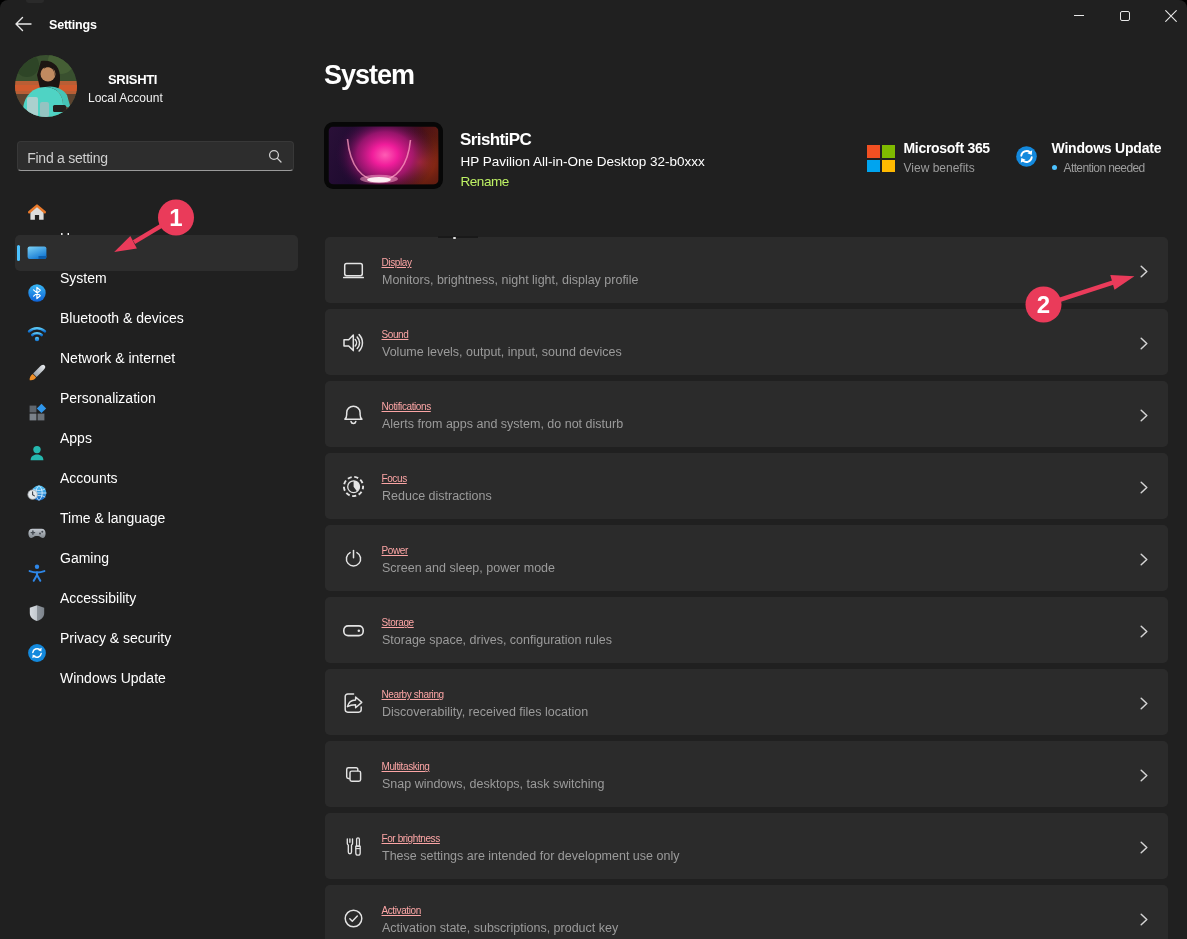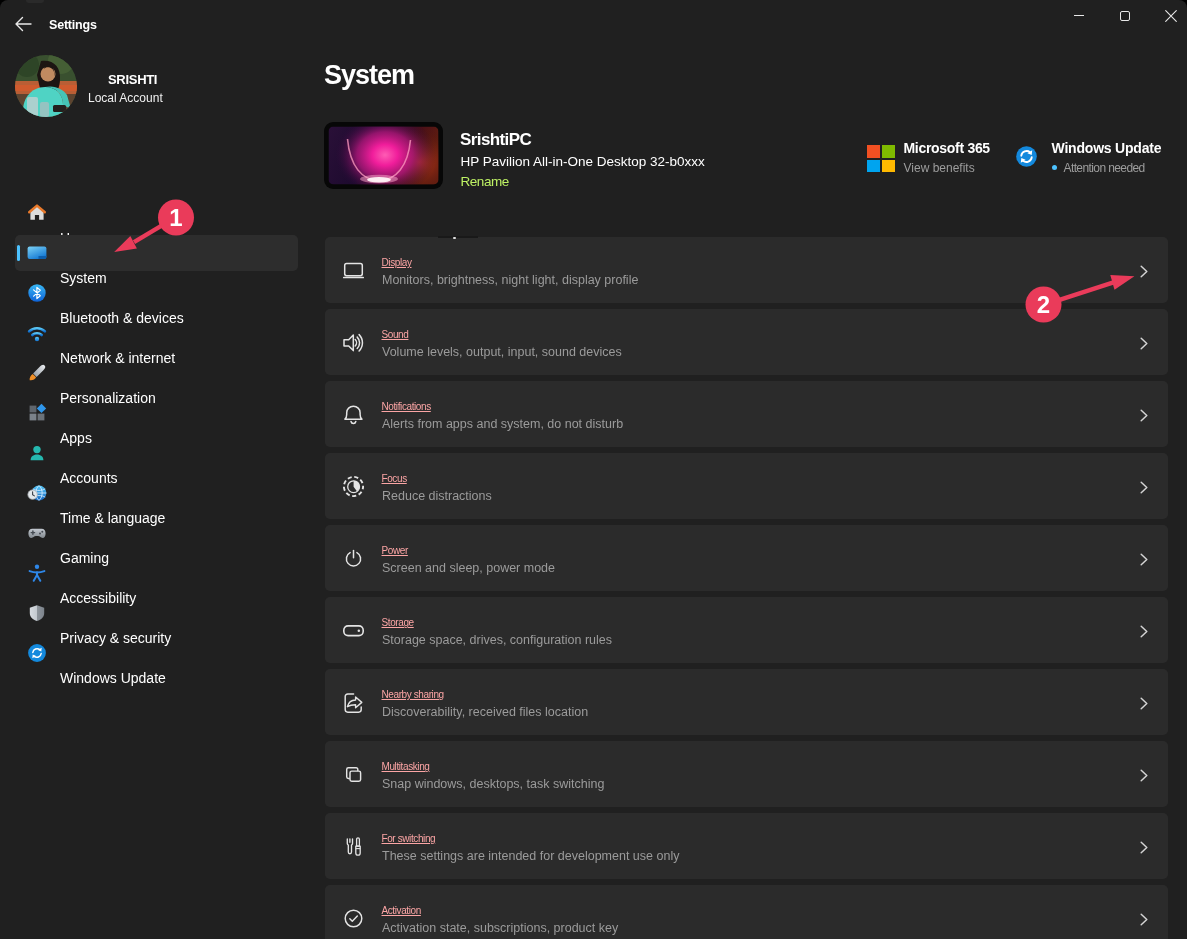--- a/index.html
+++ b/index.html
@@ -69,20 +69,27 @@
       <path d="M8 62 C6 44 16 32 30 32 C42 32 48 40 48 50 L48 62 Z" fill="#4fd3c4"></path>
       <path d="M30 32 C42 32 48 40 48 50 L56 54 L52 40 C48 34 40 30 30 32 Z" fill="#45c4b6"></path>
       <rect x="12" y="42" width="11" height="20" rx="2" fill="#c9cfd2" opacity="0.75"></rect>
       <rect x="25" y="47" width="9" height="15" rx="2" fill="#b4bcc0" opacity="0.7"></rect>
       <rect x="38" y="50" width="13" height="7" rx="1.5" fill="#23201e"></rect>
     </svg>
   </div>
   <div class="abs" id="uname">SRISHTI</div>
   <div class="abs" id="uacct">Local Account</div>
 
+  <div class="abs" id="search">
+    <span>Find a setting</span>
+    <svg style="position:absolute;right:11px;top:7px" width="14" height="14" viewBox="0 0 14 14">
+      <circle cx="6" cy="6" r="4.4" stroke="#d0d0d0" stroke-width="1.3" fill="none"></circle>
+      <path d="M9.4 9.4 L13 13" stroke="#d0d0d0" stroke-width="1.3" stroke-linecap="round"></path>
+    </svg>
+  </div>
 
   <div id="navlist">
       <div class="nav-item" style="top:195px">
         <div class="nav-icon"><svg width="20" height="20" viewBox="0 0 20 20">
             <path d="M3.4 8.8 L10 3.2 L16.6 8.8 V16.8 H12.1 V11.9 H7.9 V16.8 H3.4 Z" fill="#dcdcdc"></path>
             <path d="M2.2 9.3 L10 2.6 L17.8 9.3" stroke="#e8792b" stroke-width="2.5" fill="none" stroke-linecap="round" stroke-linejoin="round"></path>
           </svg></div>
         <div class="nav-label">Home</div>
       </div>
       <div class="nav-item sel" style="top:235px">
@@ -376,21 +383,21 @@
           <path d="M1.2 1.2 L6.8 6.5 L1.2 11.8" stroke="#d4d4d4" stroke-width="1.5" fill="none" stroke-linecap="round" stroke-linejoin="round"></path>
         </svg>
       </div>
       <div class="card" style="top:813px">
         <div class="row-ic"><svg width="21" height="21" viewBox="0 0 21 21">
             <path d="M4.3 3 V7.5 C4.3 8.2 4.7 8.7 5.3 9 V16.1 A1.6 1.6 0 0 0 8.5 16.1 V9 C9.1 8.7 9.5 8.2 9.5 7.5 V3 M6.9 3 V6.3" stroke="#e4e4e4" stroke-width="1.35" fill="none" stroke-linecap="round" stroke-linejoin="round"></path>
             <path d="M13.6 3.3 C13.6 2.3 14.3 1.8 15 1.8 C15.7 1.8 16.4 2.3 16.4 3.3 V10.2 H13.6 Z" stroke="#e4e4e4" stroke-width="1.3" fill="none" stroke-linejoin="round"></path>
             <path d="M12.8 10.2 H17.2 V16.9 A2.2 2.2 0 0 1 12.8 16.9 Z" stroke="#e4e4e4" stroke-width="1.3" fill="none" stroke-linejoin="round"></path>
             <path d="M12.8 12.6 H17.2" stroke="#e4e4e4" stroke-width="1.1" fill="none"></path>
           </svg></div>
-        <div class="row-t">For switching</div>
+        <div class="row-t">For brightness</div>
         <div class="row-s">These settings are intended for development use only</div>
         <svg class="chev" viewBox="0 0 8 13">
           <path d="M1.2 1.2 L6.8 6.5 L1.2 11.8" stroke="#d4d4d4" stroke-width="1.5" fill="none" stroke-linecap="round" stroke-linejoin="round"></path>
         </svg>
       </div>
       <div class="card" style="top:885px">
         <div class="row-ic"><svg width="21" height="21" viewBox="0 0 21 21">
             <circle cx="10.5" cy="10.5" r="8.3" stroke="#e4e4e4" stroke-width="1.45" fill="none"></circle>
             <path d="M6.8 10.8 L9.3 13.3 L14.3 8" stroke="#e4e4e4" stroke-width="1.45" fill="none" stroke-linecap="round" stroke-linejoin="round"></path>
           </svg></div>

